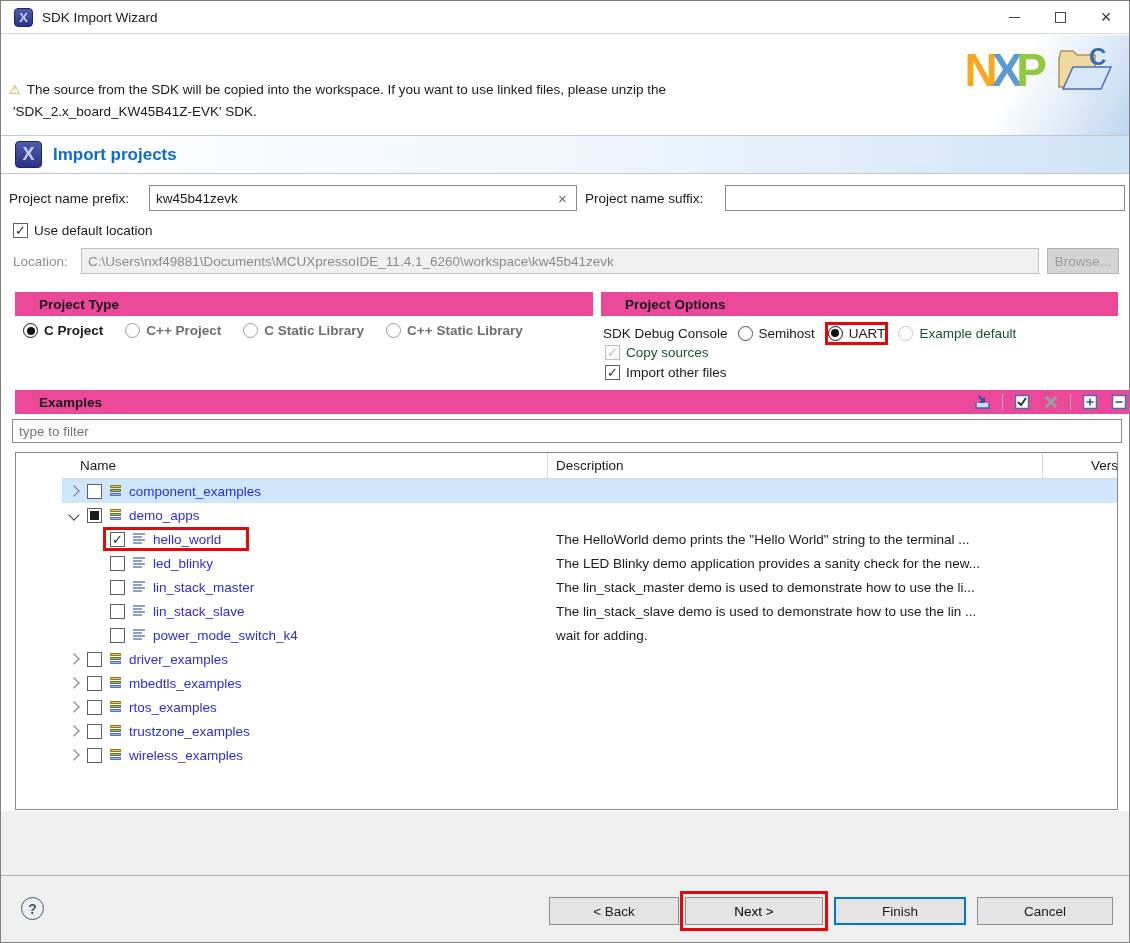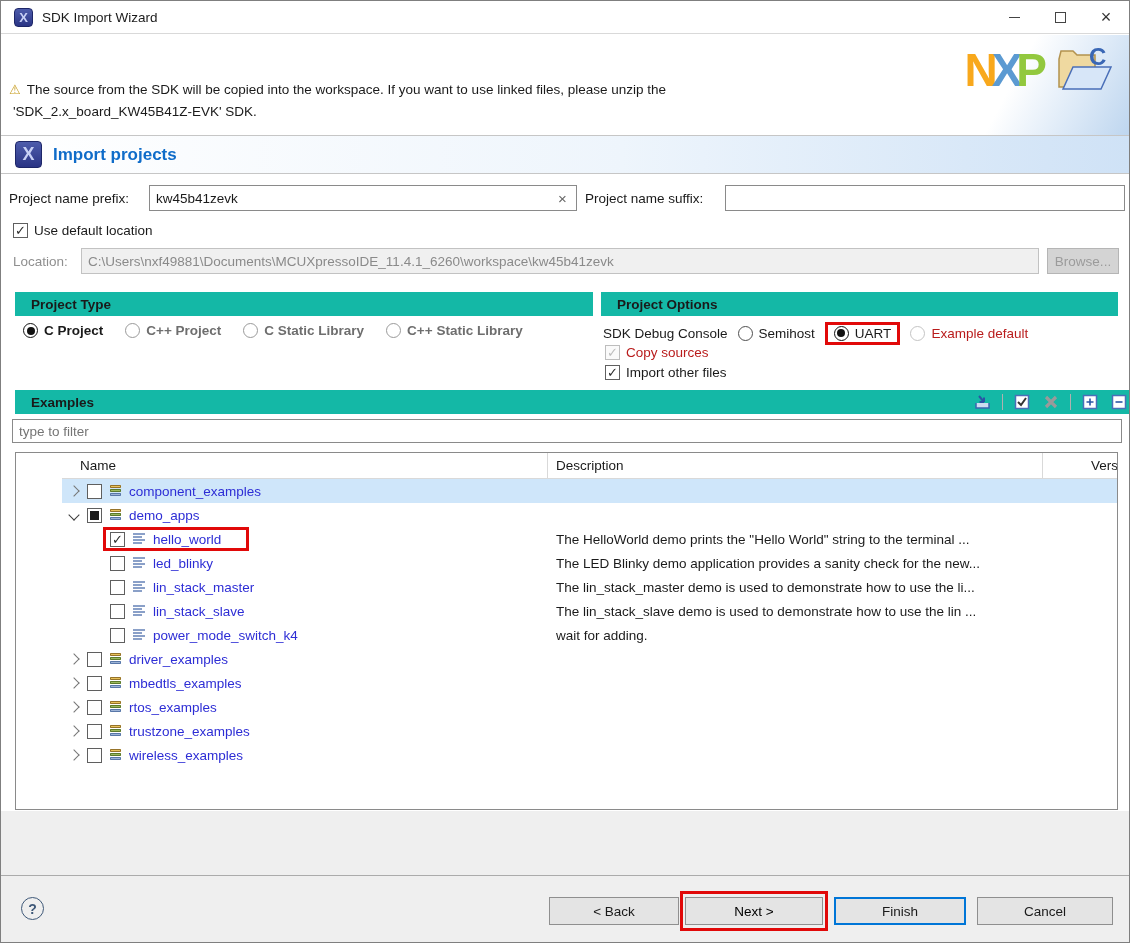--- a/index.html
+++ b/index.html
@@ -48,41 +48,41 @@
   .abs { position:absolute; }
   .field { border:1px solid #8a8a8a; background:#fff; font-family:"Liberation Sans",sans-serif;
            font-size:13.5px; color:#1a1a1a; padding:0 6px; outline:none; }
   .clear-x { position:absolute; color:#666; font-size:15px; }
 
   .loc-label { color:#8f8f8f; }
   .loc-field { background:#f0f0f0; border:1px solid #c2c2c2; color:#8a8a8a; }
   .browse-btn { background:#d4d4d4; border:1px solid #b5b5b5; color:#9b9b9b;
                 font-size:13.5px; display:flex; align-items:center; justify-content:center; }
 
-  .section-band { background:#14b8a6; height:24px; display:flex; align-items:center;
-                  padding-left:16px; font-weight:bold; }
+  .section-band { background:#ec4899; height:24px; display:flex; align-items:center;
+                  padding-left:24px; font-weight:bold; }
 
   
   .cb { width:15px; height:15px; border:1px solid #5f5f5f; background:#fff; display:inline-flex;
         align-items:center; justify-content:center; flex:none; position:relative; }
   .cb.checked::after { content:"✓"; font-size:13px; color:#2b2b2b; line-height:1; }
   .cb.partial::after { content:""; width:9px; height:9px; background:#1a1a1a; }
   .cb.disabled { border-color:#bdbdbd; background:#fafafa; }
   .cb.disabled.checked::after { color:#bdbdbd; }
   .radio { width:15px; height:15px; border:1px solid #4f4f4f; border-radius:50%; background:#fff;
            display:inline-block; position:relative; flex:none; }
   .radio.sel { border:1.5px solid #111; }
   .radio.sel::after { content:""; position:absolute; inset:2.5px; border-radius:50%; background:#111; }
   .radio.muted { border-color:#9a9a9a; }
   .radio.disabled { border-color:#c4c4c4; }
   .opt { display:inline-flex; align-items:flex-end; gap:6px; }
   .muted-text { color:#6e6e6e;font-weight:bold; }
-  .disabled-text { color:#b91c1c; }
-
-  .red-box-inline { border:3px solid #e10909; padding:1px 6px; display:inline-flex;
+  .disabled-text { color:#14532d; }
+
+  .red-box-inline { border:3px solid #e10909; padding:1px 0; display:inline-flex;
                     align-items:center; gap:6px; background:transparent; }
 
   
   .ex-toolbar { margin-left:auto; display:flex; align-items:center; gap:9px; padding-right:6px; font-weight:normal; }
   .tb-icon { display:inline-flex; align-items:center; justify-content:center; width:20px; height:18px; }
   .tb-sep { width:1px; height:16px; background:#b0b0b0; }
 
   
   .examples-table { position:absolute; left:14px; top:277px; width:1103px; height:358px;
                     border:1px solid #8a8a8a; background:#fff; overflow:hidden;padding-left:46px; }

